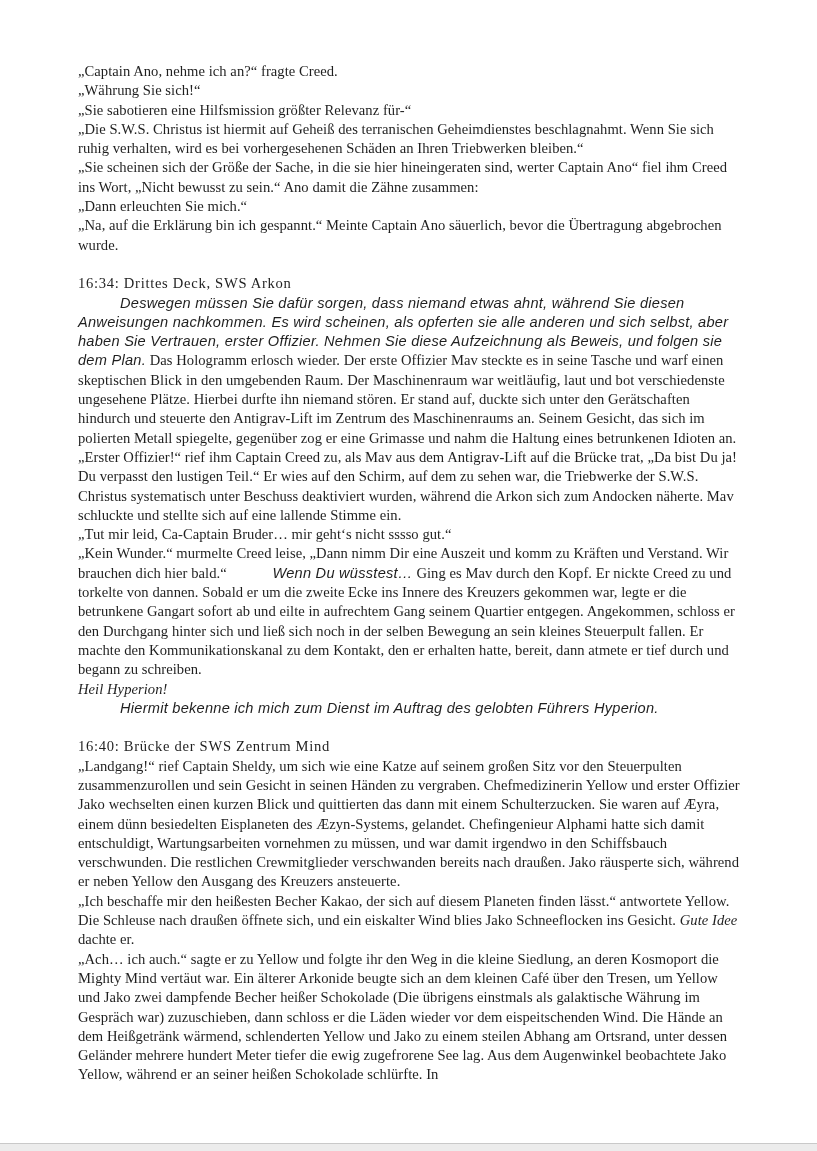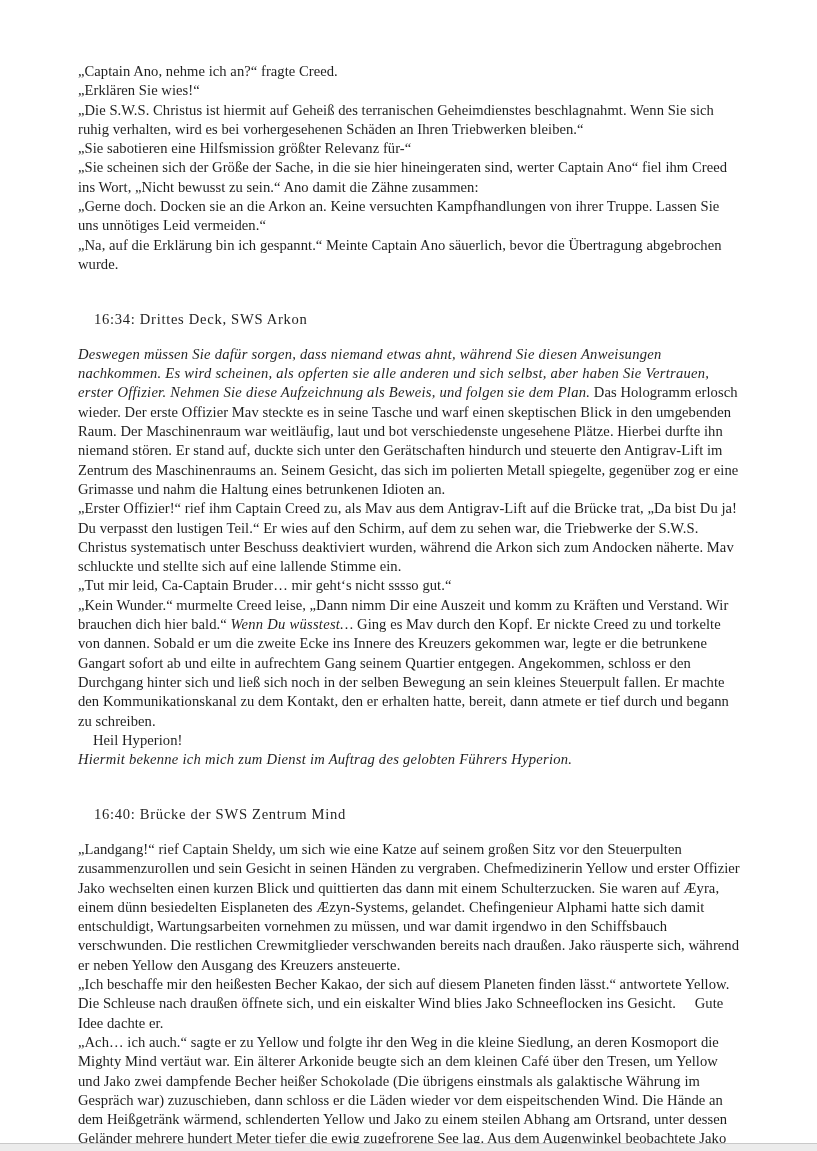--- a/index.html
+++ b/index.html
@@ -25,61 +25,62 @@
     font-size: 14.6px;
     line-height: 19.3px;
     letter-spacing: 0.05px;
   }
   .para {
     margin: 0;
     padding: 0;
     text-align: left;
   }
   .heading {
-    margin: 16px;
+    margin: 0;
     padding: 0;
     font-size: 14.6px;
     font-weight: normal;
     letter-spacing: 0.7px;
   }
   .spacer {
     height: 19.3px;
   }
   .run-normal {
     font-style: normal;
   }
   .run-italic {
-    margin-left: 15px;
+    font-style: italic;
   }
   .run-script {
     font-style: italic;
-    font-family: Liberation Serif, serif;
+    font-family: Liberation Sans, sans-serif;
     letter-spacing: 0.25px;
+    margin-left: 42px;
   }
   .page-edge {
     position: absolute;
     left: 0;
     right: 0;
     bottom: 0;
     height: 7px;
     background: #ececec;
     border-top: 1px solid #c9c9c9;
   }
 </style>
 </head>
 <body>
 
 <div class="page">
   <div class="content">
       <p class="para"><span class="run-normal">„Captain Ano, nehme ich an?“ fragte Creed.</span></p>
-      <p class="para"><span class="run-normal">„Erklären Sie wies!“</span></p>
+      <p class="para"><span class="run-normal">„Währung Sie sich!“</span></p>
+      <p class="para"><span class="run-normal">„Sie sabotieren eine Hilfsmission größter Relevanz für-“</span></p>
       <p class="para"><span class="run-normal">„Die S.W.S. Christus ist hiermit auf Geheiß des terranischen Geheimdienstes beschlagnahmt. Wenn Sie sich ruhig verhalten, wird es bei vorhergesehenen Schäden an Ihren Triebwerken bleiben.“</span></p>
-      <p class="para"><span class="run-normal">„Sie sabotieren eine Hilfsmission größter Relevanz für-“</span></p>
       <p class="para"><span class="run-normal">„Sie scheinen sich der Größe der Sache, in die sie hier hineingeraten sind, werter Captain Ano“ fiel ihm Creed ins Wort, „Nicht bewusst zu sein.“ Ano damit die Zähne zusammen:</span></p>
-      <p class="para"><span class="run-normal">„Gerne doch. Docken sie an die Arkon an. Keine versuchten Kampfhandlungen von ihrer Truppe. Lassen Sie uns unnötiges Leid vermeiden.“</span></p>
+      <p class="para"><span class="run-normal">„Dann erleuchten Sie mich.“</span></p>
       <p class="para"><span class="run-normal">„Na, auf die Erklärung bin ich gespannt.“ Meinte Captain Ano säuerlich, bevor die Übertragung abgebrochen wurde.</span></p>
       <div class="spacer"></div>
       <h2 class="heading"><span class="run-normal">16:34: Drittes Deck, SWS Arkon</span></h2>
       <p class="para"><span class="run-script">Deswegen müssen Sie dafür sorgen, dass niemand etwas ahnt, während Sie diesen Anweisungen nachkommen. Es wird scheinen, als opferten sie alle anderen und sich selbst, aber haben Sie Vertrauen, erster Offizier. Nehmen Sie diese Aufzeichnung als Beweis, und folgen sie dem Plan.</span><span class="run-normal"> Das Hologramm erlosch wieder. Der erste Offizier Mav steckte es in seine Tasche und warf einen skeptischen Blick in den umgebenden Raum. Der Maschinenraum war weitläufig, laut und bot verschiedenste ungesehene Plätze. Hierbei durfte ihn niemand stören. Er stand auf, duckte sich unter den Gerätschaften hindurch und steuerte den Antigrav-Lift im Zentrum des Maschinenraums an. Seinem Gesicht, das sich im polierten Metall spiegelte, gegenüber zog er eine Grimasse und nahm die Haltung eines betrunkenen Idioten an.</span></p>
       <p class="para"><span class="run-normal">„Erster Offizier!“ rief ihm Captain Creed zu, als Mav aus dem Antigrav-Lift auf die Brücke trat, „Da bist Du ja! Du verpasst den lustigen Teil.“ Er wies auf den Schirm, auf dem zu sehen war, die Triebwerke der S.W.S. Christus systematisch unter Beschuss deaktiviert wurden, während die Arkon sich zum Andocken näherte. Mav schluckte und stellte sich auf eine lallende Stimme ein.</span></p>
       <p class="para"><span class="run-normal">„Tut mir leid, Ca-Captain Bruder… mir geht‘s nicht sssso gut.“</span></p>
       <p class="para"><span class="run-normal">„Kein Wunder.“ murmelte Creed leise, „Dann nimm Dir eine Auszeit und komm zu Kräften und Verstand. Wir brauchen dich hier bald.“ </span><span class="run-script">Wenn Du wüsstest…</span><span class="run-normal"> Ging es Mav durch den Kopf. Er nickte Creed zu und torkelte von dannen. Sobald er um die zweite Ecke ins Innere des Kreuzers gekommen war, legte er die betrunkene Gangart sofort ab und eilte in aufrechtem Gang seinem Quartier entgegen. Angekommen, schloss er den Durchgang hinter sich und ließ sich noch in der selben Bewegung an sein kleines Steuerpult fallen. Er machte den Kommunikationskanal zu dem Kontakt, den er erhalten hatte, bereit, dann atmete er tief durch und begann zu schreiben.</span></p>
       <p class="para"><span class="run-italic">Heil Hyperion!</span></p>
       <p class="para"><span class="run-script">Hiermit bekenne ich mich zum Dienst im Auftrag des gelobten Führers Hyperion.</span></p>
       <div class="spacer"></div>

